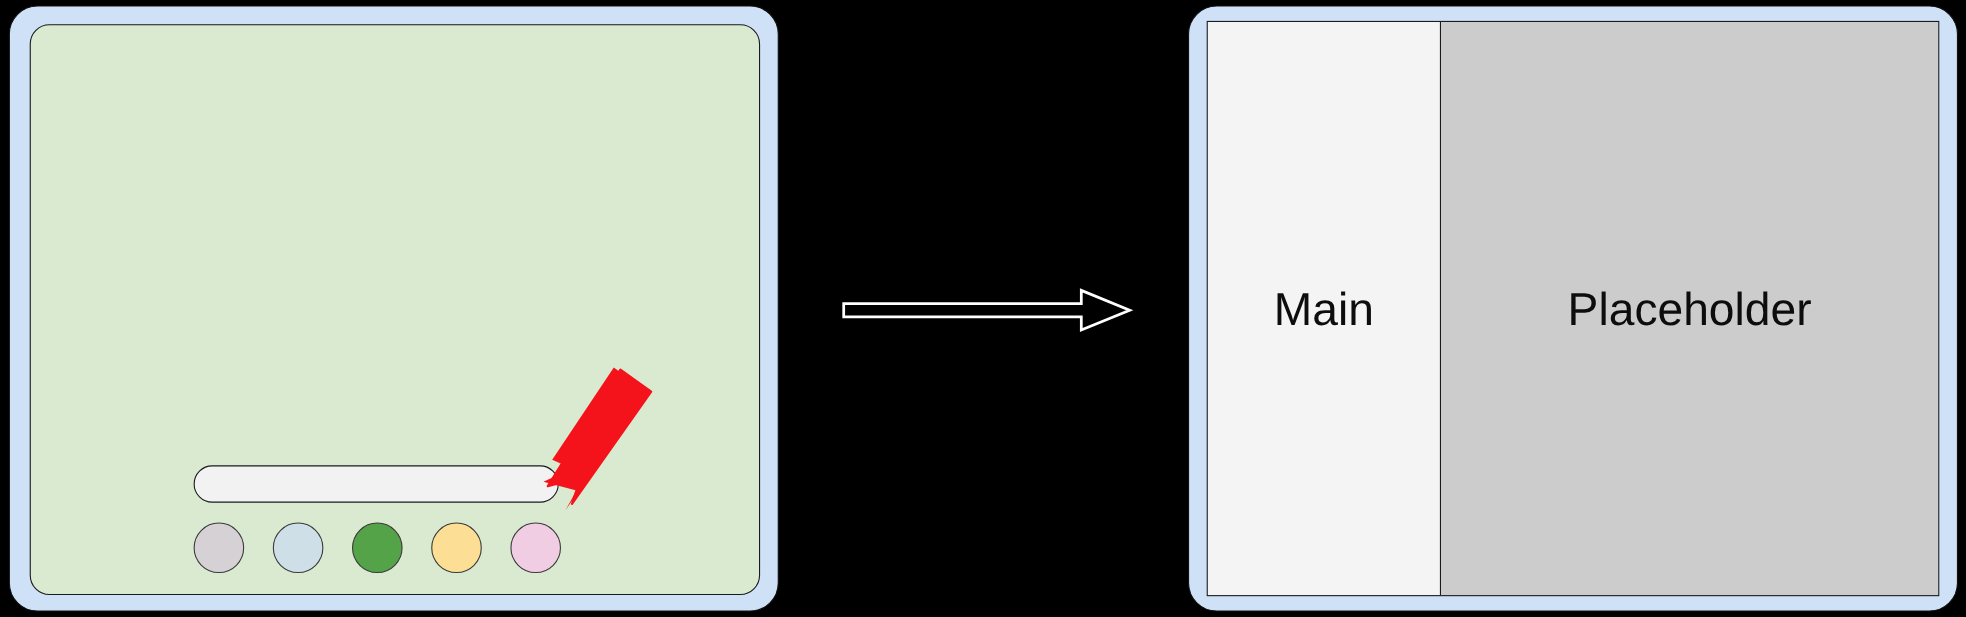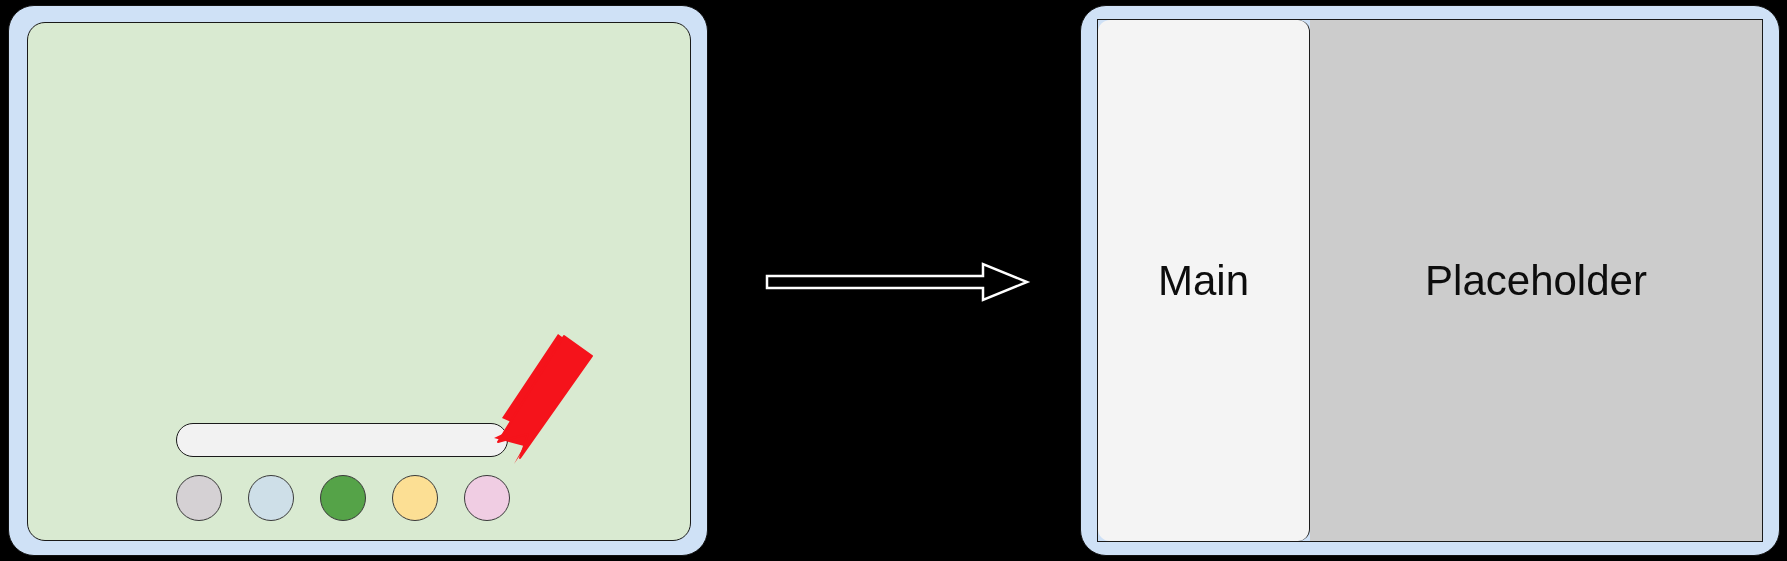--- a/index.html
+++ b/index.html
@@ -126,21 +126,20 @@
     height: 100%;
     display: flex;
     align-items: center;
     justify-content: center;
     box-sizing: border-box;
   }
   #pane-main {
     width: 212px;
     background: #f4f4f4;
     border-right: 1.5px solid #1a1a1a;
-    border-radius: 12px;
   }
   #pane-placeholder {
     flex: 1;
     background: #cccccc;
   }
   .pane-label {
     font-family: "Liberation Sans", sans-serif;
     font-size: 42px;
     color: #0d0d0d;
     line-height: 1;

